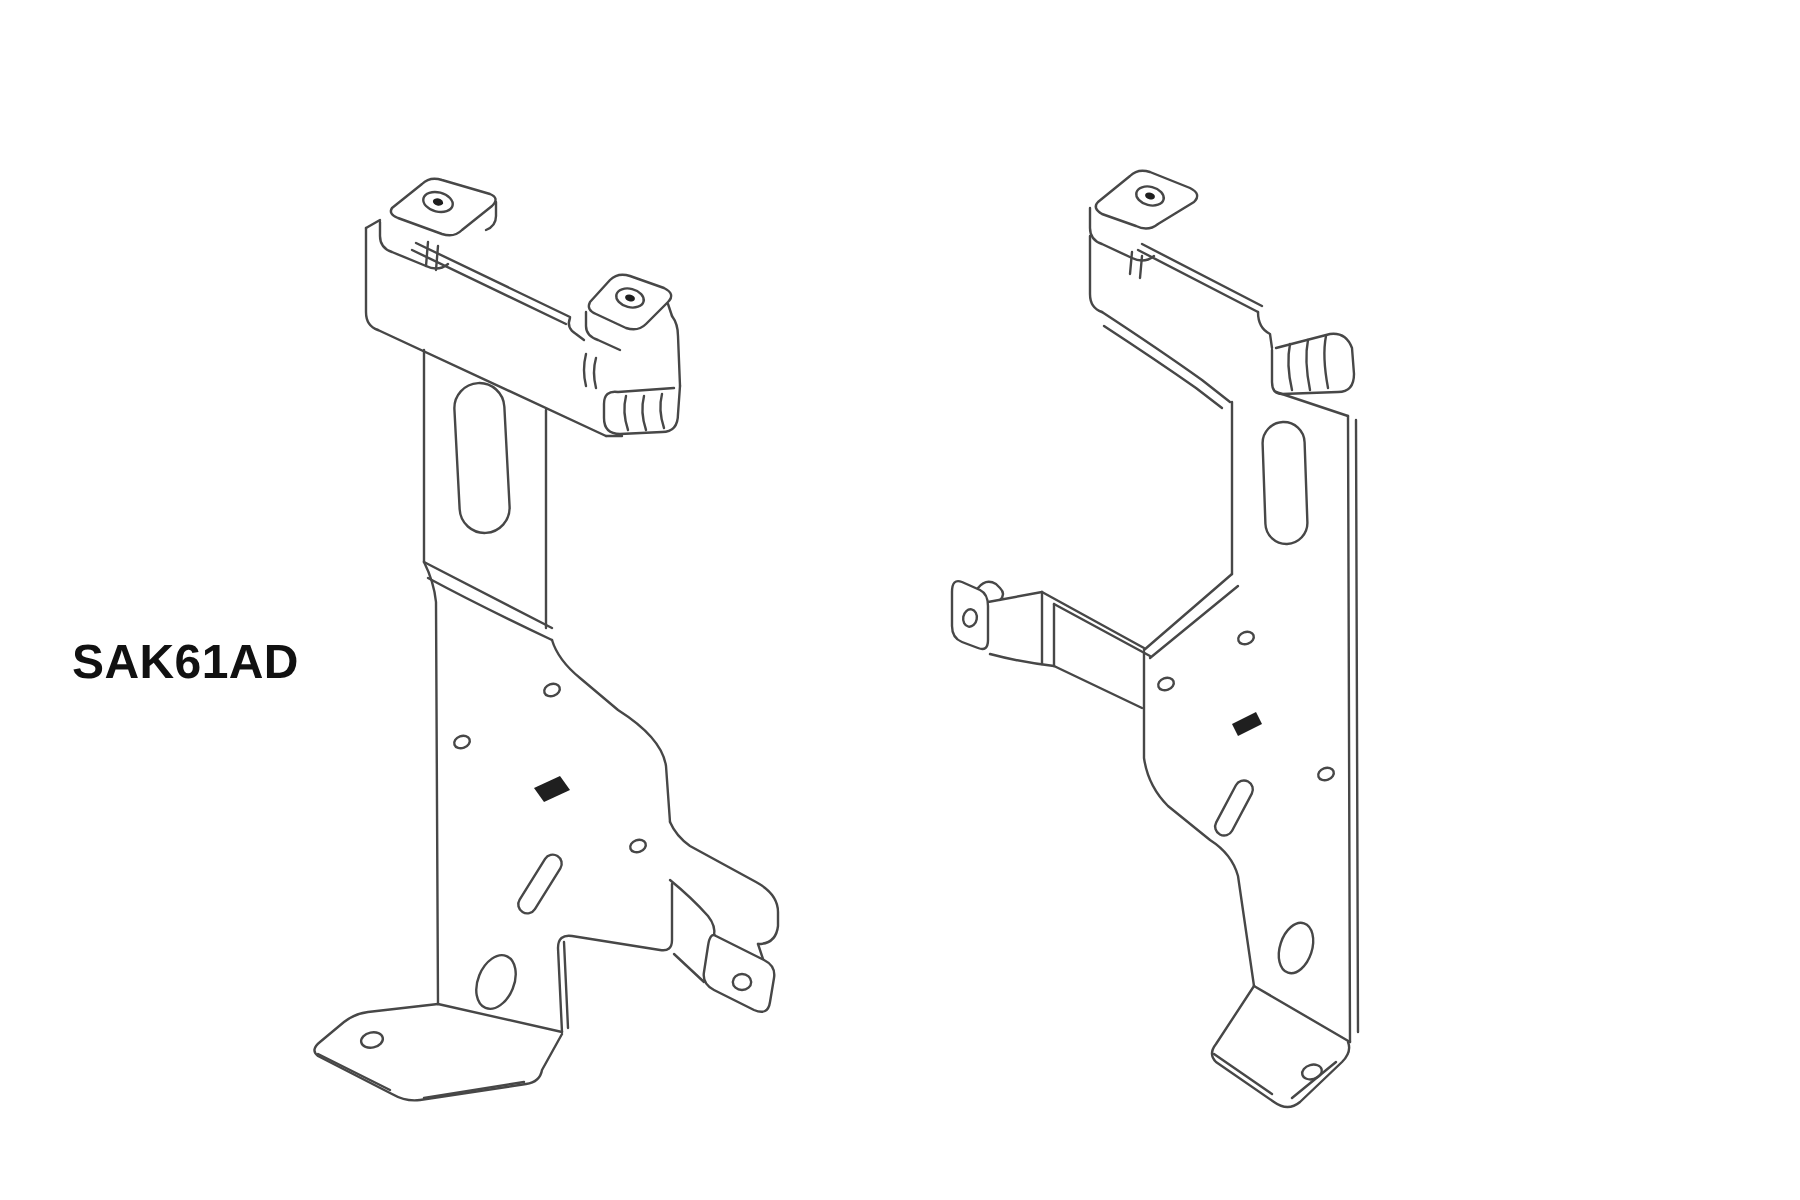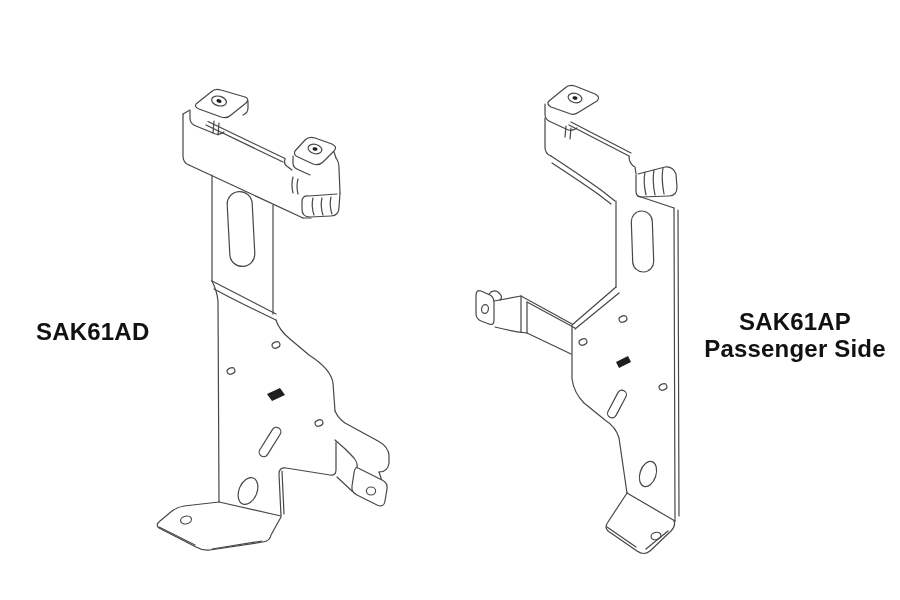--- a/index.html
+++ b/index.html
@@ -151,18 +151,14 @@
       </g>
     </g>
 
     <ellipse cx="309" cy="589" rx="42" ry="3.5" fill="#ececec" stroke="none"></ellipse>
   </svg>
 
   <div class="part-label left">
     <div>SAK61AD</div>
   </div>
 
-  <div class="part-label right">
-    <div>SAK61AP</div>
-    <div>Passenger Side</div>
-  </div>
 
 </div>
 
 </body></html>

